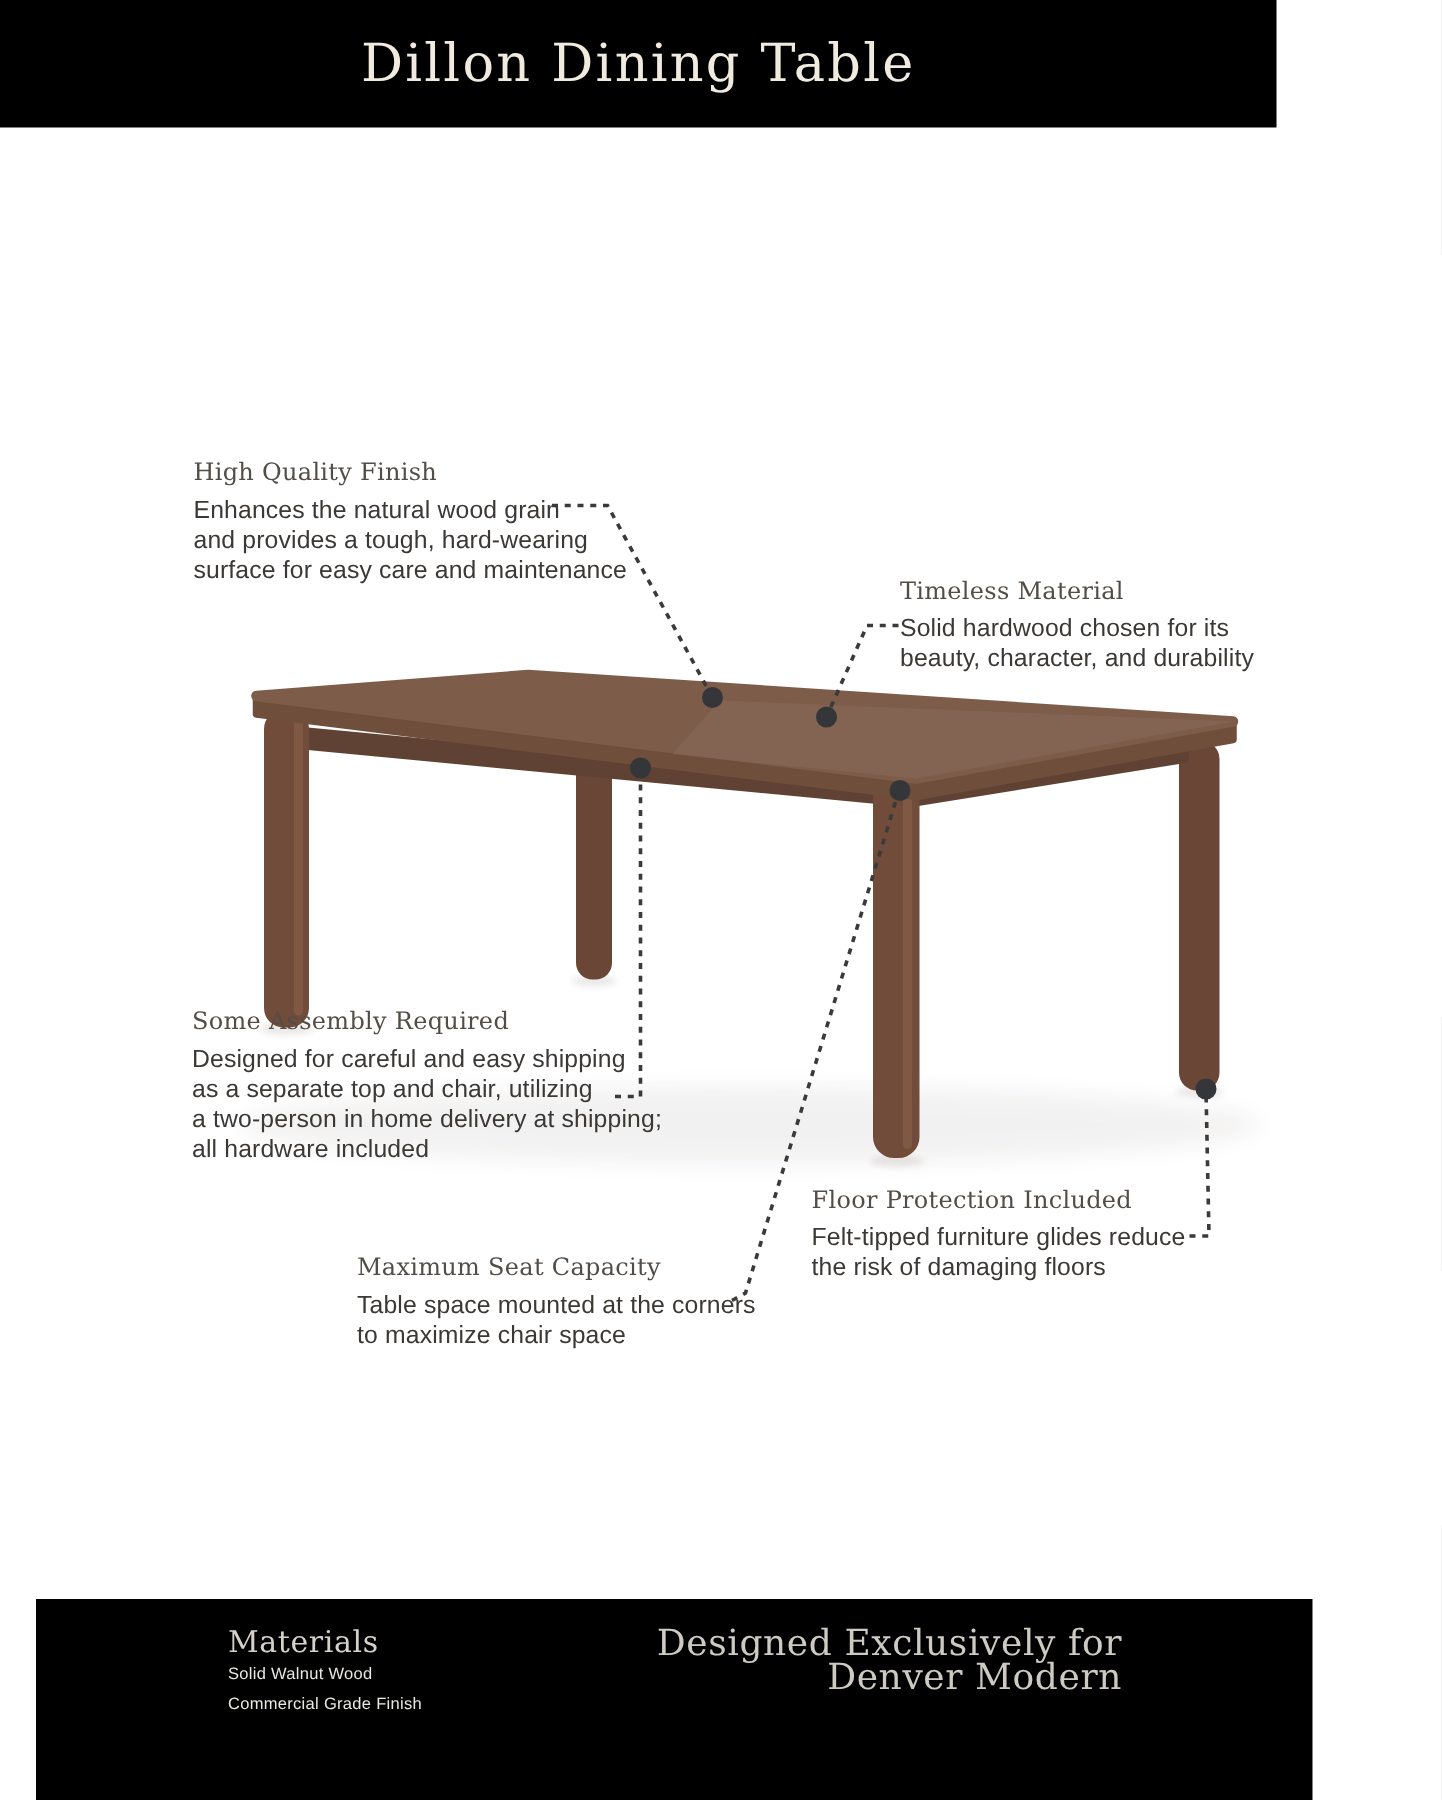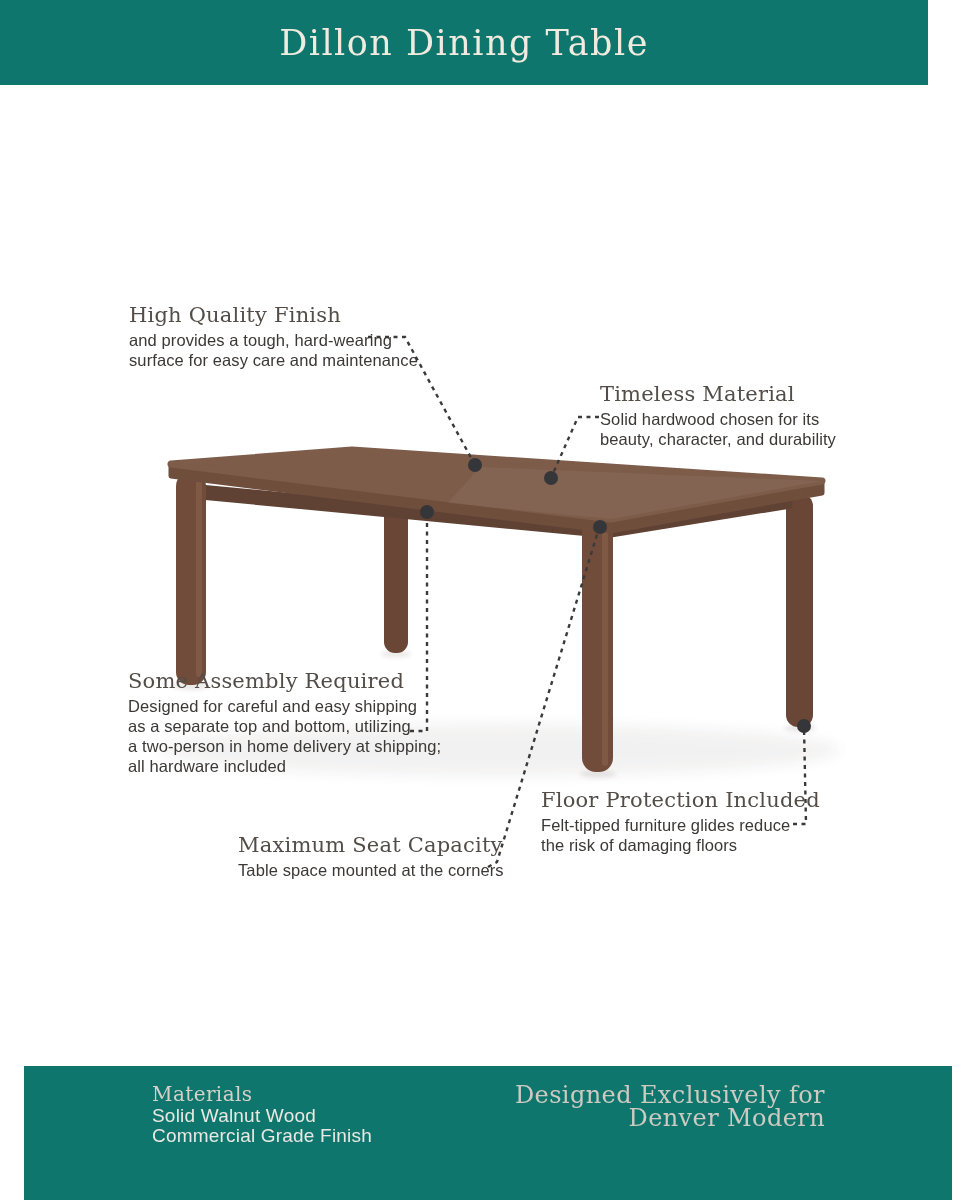--- a/index.html
+++ b/index.html
@@ -3,34 +3,34 @@
 <meta charset="utf-8">
 <style>
   * { margin:0; padding:0; box-sizing:border-box; }
   html,body { background:#e9e9e9; }
   .page {
     position:relative; width:961px; height:1200px;
     background:#ffffff; overflow:hidden; margin:0 auto;
     font-family:"Liberation Sans", sans-serif;
   }
   
-  .bar { position:absolute; left:0; width:928px; background:#0f766e; }
+  .bar { position:absolute; left:0; width:851px; background:#000000; }
   .bar-top { top:0; height:85px; display:flex; align-items:center; justify-content:center; }
   .page-title {
     font-family:"DejaVu Serif", serif; font-weight:400;
     font-size:35px; letter-spacing:1.5px; color:#f1ebdf;
   }
   .bar-bottom { top:1066px; height:134px;margin-left:24px; }
   .materials-block { position:absolute; left:128px; top:16px; }
   .materials-title {
     font-family:"DejaVu Serif", serif; font-size:20px; line-height:24px;
     color:#d5d1c9; letter-spacing:.4px;
   }
   .materials-line {
-    font-family:"Liberation Sans", sans-serif; font-size:19px; line-height:20px;
+    font-family:"Liberation Sans", sans-serif; font-size:11px; line-height:20px;
     color:#eae8e3; letter-spacing:.2px;
   }
   .materials-line:first-of-type { margin-top:4px; }
   .brand-block {
     position:absolute; right:127px; top:18px; text-align:right;
     font-family:"DejaVu Serif", serif; font-size:24px; line-height:23px;
     color:#cdcac2; letter-spacing:.4px;
   }
   
   .illustration { position:absolute; left:0; top:0; z-index:1; }
@@ -41,21 +41,21 @@
   .leg-back   { fill:#6a4636; }
   .leg-hl     { fill:#966e53; opacity:.38; }
   .sheen      { fill:#ffffff; opacity:.05; }
   .shadow     { fill:#3c2c20; }
   .leader     { fill:none; stroke:#3a3a3a; stroke-width:2.4; stroke-dasharray:4 4.5; }
   .marker     { fill:#35363a; }
   
   .callout { position:absolute; z-index:2; }
   .co-title {
     font-family:"DejaVu Serif", serif; font-weight:400;
-    font-size:21px; line-height:26px; color:#534d48; letter-spacing:.2px;
+    font-size:16px; line-height:26px; color:#534d48; letter-spacing:.2px;
     margin-bottom:2px;
   }
   .co-line {
     font-family:"Liberation Sans", sans-serif; font-size:16.5px; line-height:20px;
     color:#3b3835; letter-spacing:.1px;
   }
   .co-0 { left:129px; top:302px; }
   .co-1 { left:600px; top:381px; }
   .co-2 { left:128px; top:668px; }
   .co-3 { left:238px; top:832px; }
@@ -109,41 +109,43 @@
 
     <circle class="marker" cx="475" cy="465" r="7"></circle>
     <circle class="marker" cx="551" cy="478" r="7"></circle>
     <circle class="marker" cx="427" cy="512" r="7"></circle>
     <circle class="marker" cx="600" cy="527" r="7"></circle>
     <circle class="marker" cx="804" cy="726" r="7"></circle>
   </svg>
 
   <div class="callout co-0">
     <div class="co-title">High Quality Finish</div>
+    <div class="co-line">Enhances the natural wood grain</div>
     <div class="co-line">and provides a tough, hard-wearing</div>
     <div class="co-line">surface for easy care and maintenance</div>
   </div>
 
   <div class="callout co-1">
     <div class="co-title">Timeless Material</div>
     <div class="co-line">Solid hardwood chosen for its</div>
     <div class="co-line">beauty, character, and durability</div>
   </div>
 
   <div class="callout co-2">
     <div class="co-title">Some Assembly Required</div>
     <div class="co-line">Designed for careful and easy shipping</div>
-    <div class="co-line">as a separate top and bottom, utilizing</div>
+    <div class="co-line">as a separate top and chair, utilizing</div>
     <div class="co-line">a two-person in home delivery at shipping;</div>
     <div class="co-line">all hardware included</div>
   </div>
 
   <div class="callout co-3">
     <div class="co-title">Maximum Seat Capacity</div>
     <div class="co-line">Table space mounted at the corners</div>
+    <div class="co-line">to maximize chair space</div>
   </div>
 
   <div class="callout co-4">
     <div class="co-title">Floor Protection Included</div>
     <div class="co-line">Felt-tipped furniture glides reduce</div>
     <div class="co-line">the risk of damaging floors</div>
   </div>
 
   <div class="bar bar-bottom">
     <div class="materials-block">

